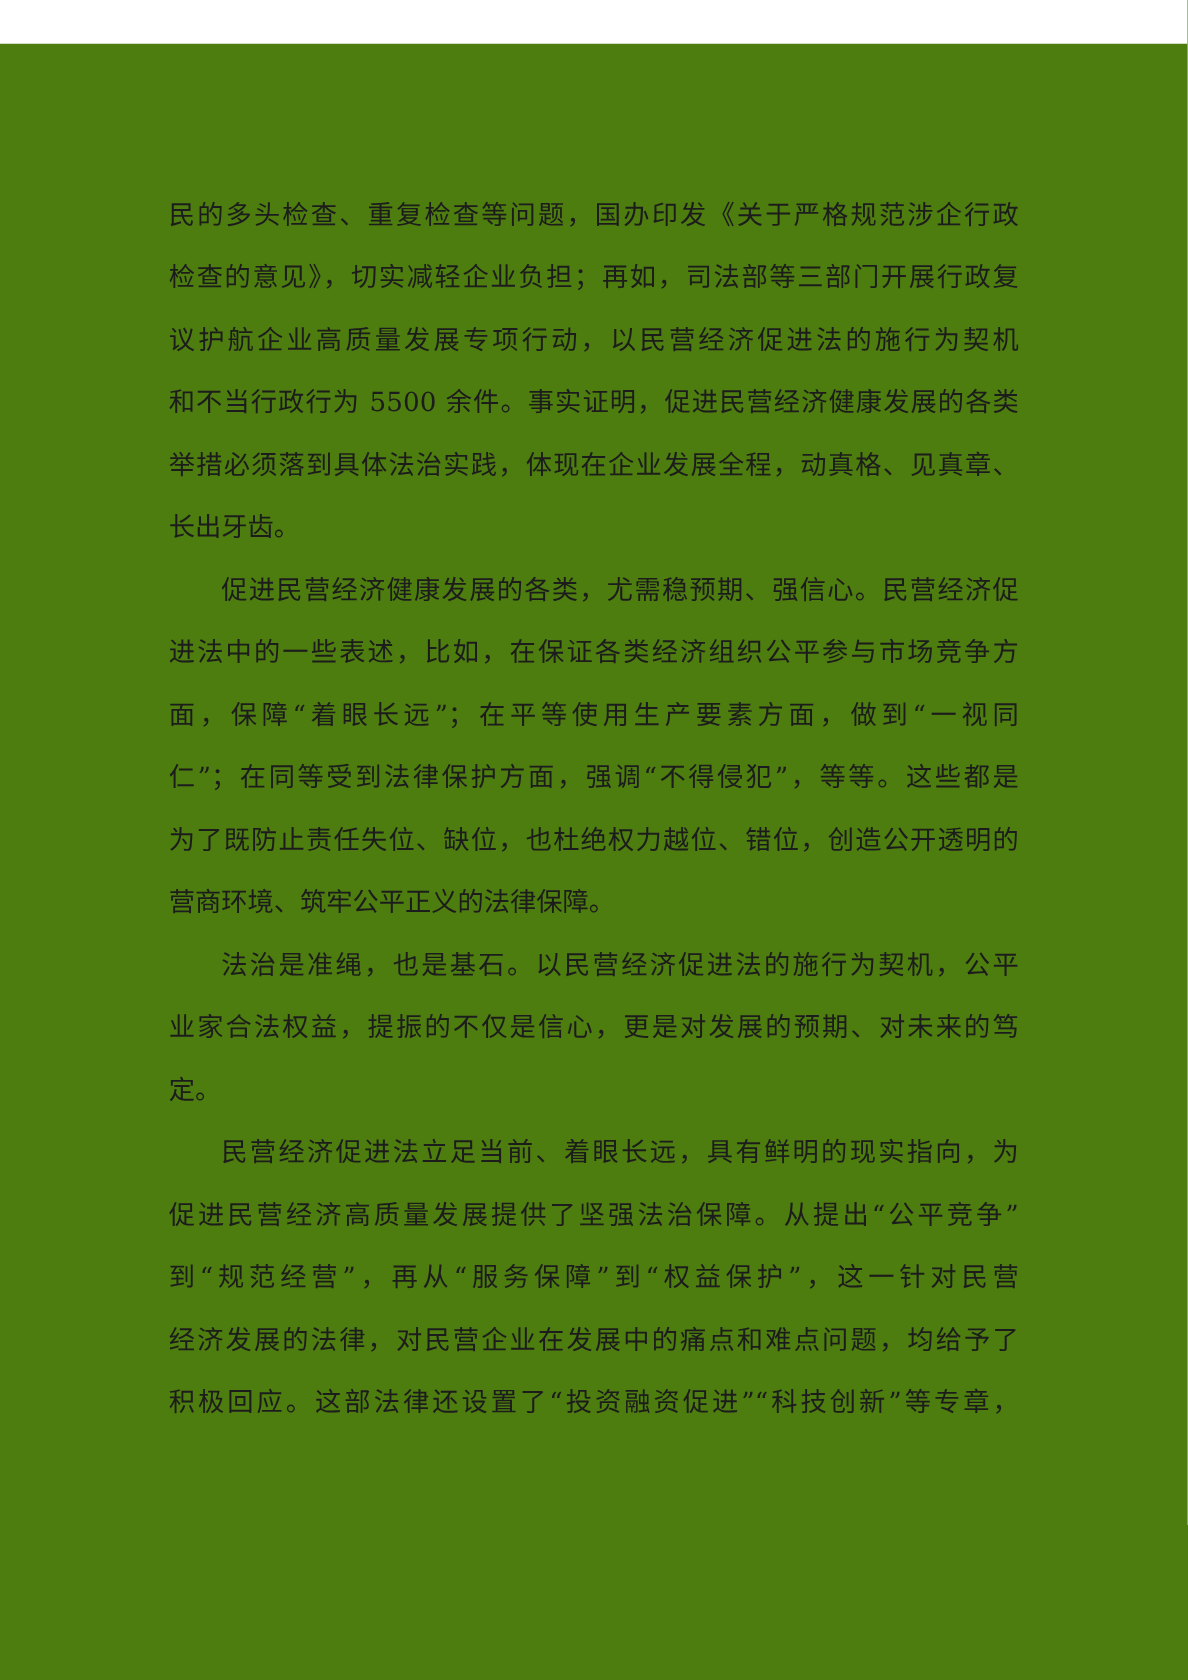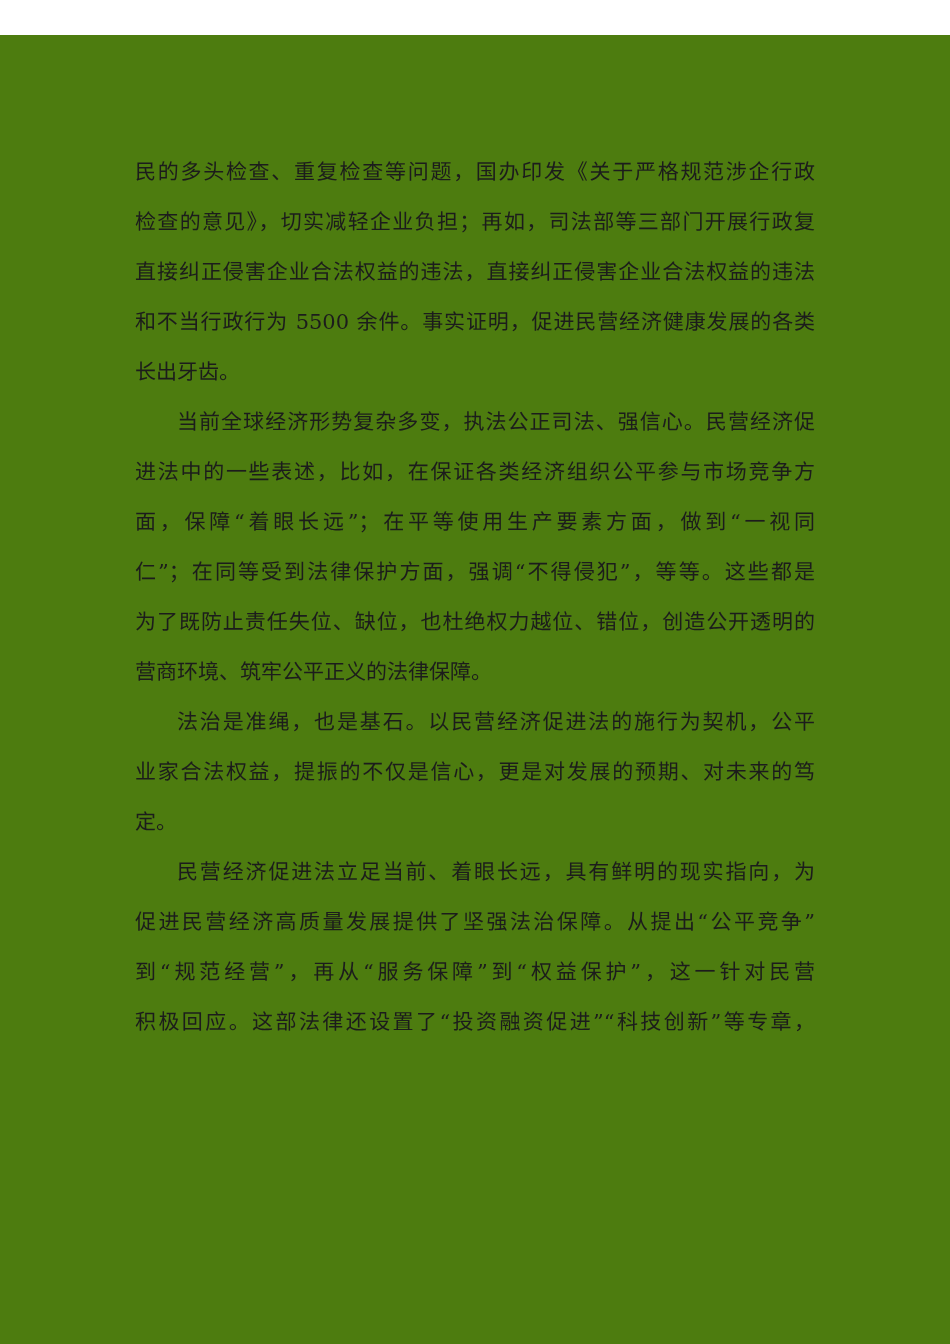--- a/index.html
+++ b/index.html
@@ -50,41 +50,43 @@
 </style>
 </head>
 <body>
 
 <div class="page">
   <div class="text-block">
 
     <div class="para">
       <div class="ln">民的多头检查、重复检查等问题，国办印发《关于严格规范涉企行政</div>
       <div class="ln">检查的意见》，切实减轻企业负担；再如，司法部等三部门开展行政复</div>
-      <div class="ln">直接纠正侵害企业合法权益的违法，直接纠正侵害企业合法权益的违法</div>
+      <div class="ln">议护航企业高质量发展专项行动，以民营经济促进法的施行为契机</div>
       <div class="ln">和不当行政行为 5500 余件。事实证明，促进民营经济健康发展的各类</div>
+      <div class="ln">举措必须落到具体法治实践，体现在企业发展全程，动真格、见真章、</div>
       <div class="ln ln-end">长出牙齿。</div>
     </div>
 
     <div class="para">
-      <div class="ln ln-indent">当前全球经济形势复杂多变，执法公正司法、强信心。民营经济促</div>
+      <div class="ln ln-indent">促进民营经济健康发展的各类，尤需稳预期、强信心。民营经济促</div>
       <div class="ln">进法中的一些表述，比如，在保证各类经济组织公平参与市场竞争方</div>
       <div class="ln">面，保障“着眼长远”；在平等使用生产要素方面，做到“一视同</div>
       <div class="ln">仁”；在同等受到法律保护方面，强调“不得侵犯”，等等。这些都是</div>
       <div class="ln">为了既防止责任失位、缺位，也杜绝权力越位、错位，创造公开透明的</div>
       <div class="ln ln-end">营商环境、筑牢公平正义的法律保障。</div>
     </div>
 
     <div class="para">
       <div class="ln ln-indent">法治是准绳，也是基石。以民营经济促进法的施行为契机，公平</div>
       <div class="ln">业家合法权益，提振的不仅是信心，更是对发展的预期、对未来的笃</div>
       <div class="ln ln-end">定。</div>
     </div>
 
     <div class="para">
       <div class="ln ln-indent">民营经济促进法立足当前、着眼长远，具有鲜明的现实指向，为</div>
       <div class="ln">促进民营经济高质量发展提供了坚强法治保障。从提出“公平竞争”</div>
       <div class="ln">到“规范经营”，再从“服务保障”到“权益保护”，这一针对民营</div>
+      <div class="ln">经济发展的法律，对民营企业在发展中的痛点和难点问题，均给予了</div>
       <div class="ln">积极回应。这部法律还设置了“投资融资促进”“科技创新”等专章，</div>
     </div>
 
   </div>
 </div>
 
 </body></html>

